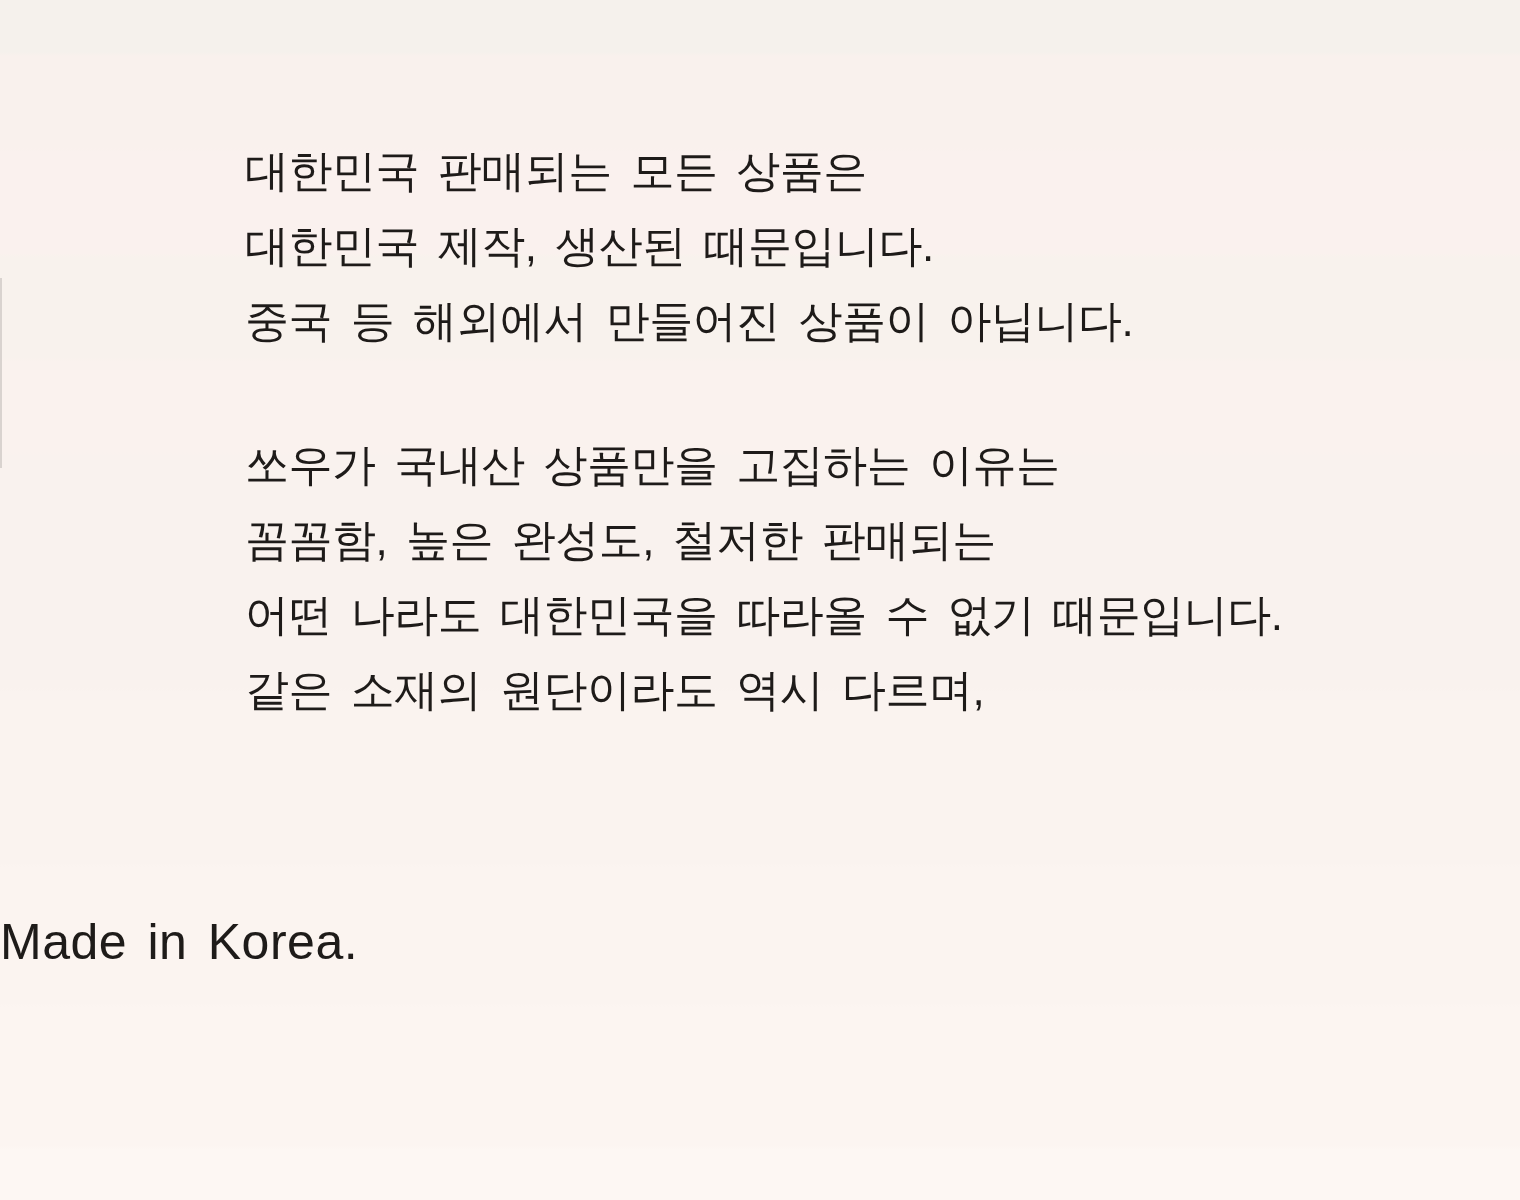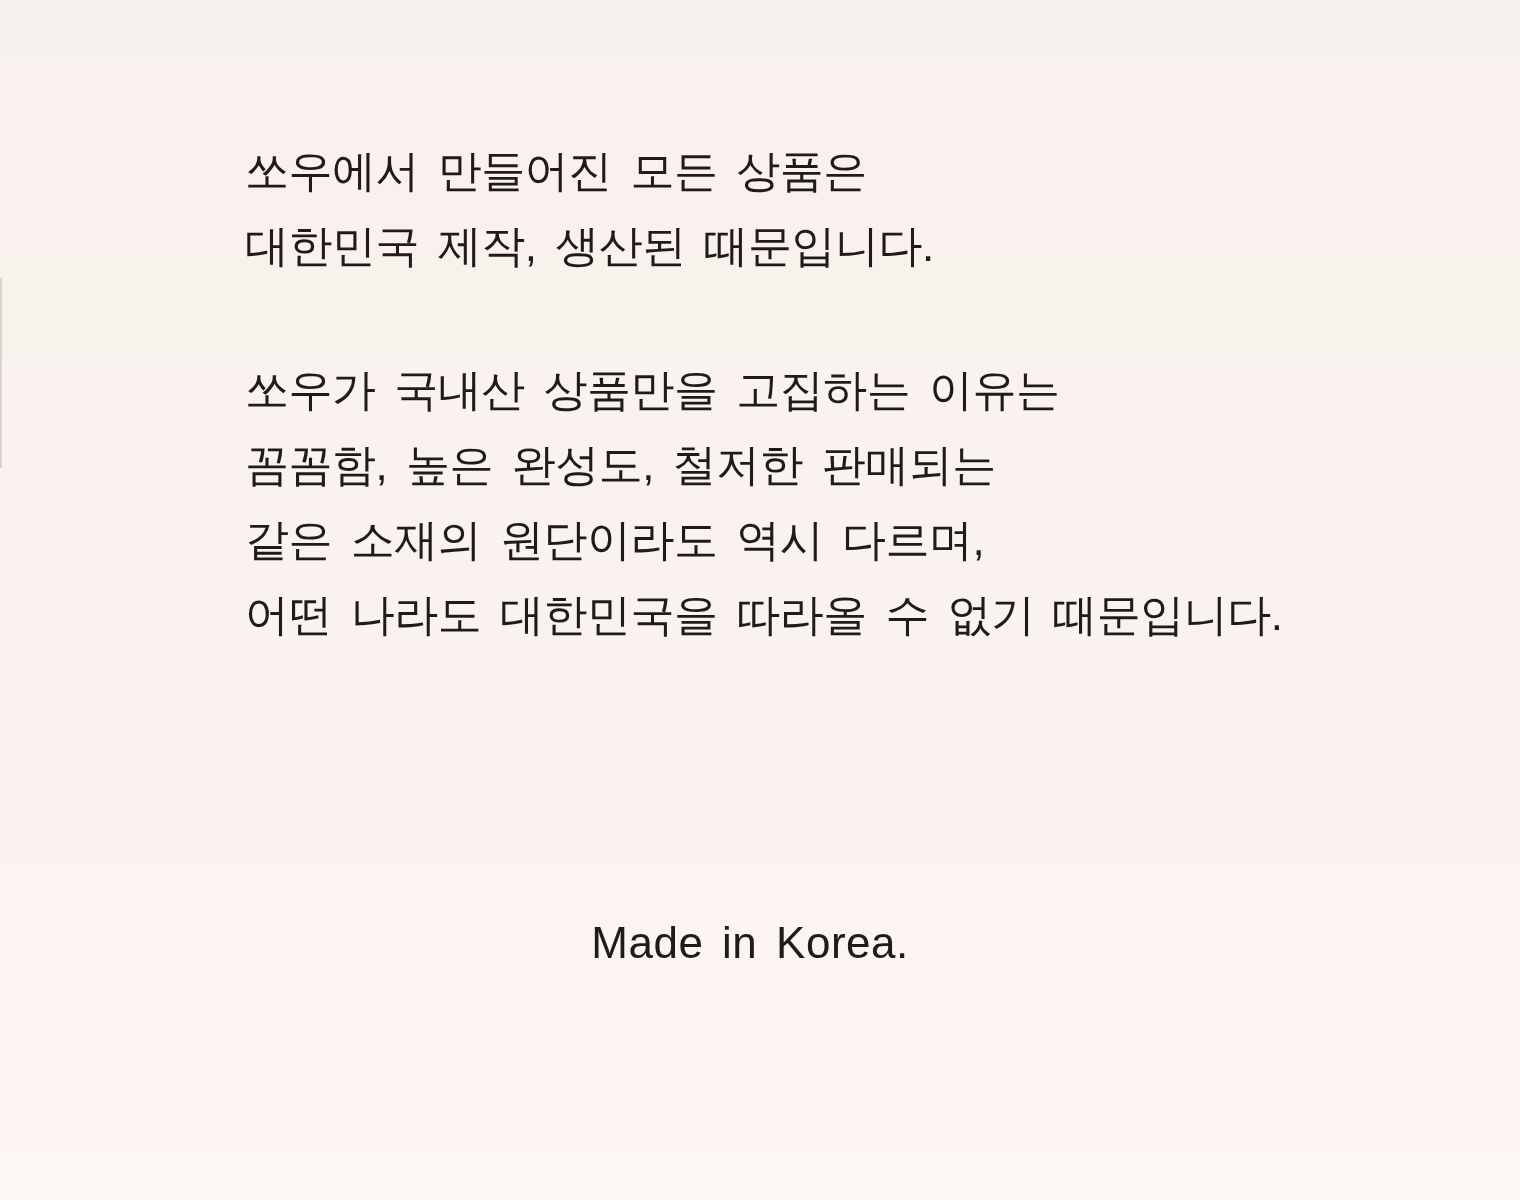--- a/index.html
+++ b/index.html
@@ -47,48 +47,49 @@
     white-space: nowrap;
   }
   .para-gap {
     height: 69px;
   }
   .made-in {
     position: absolute;
     left: 0;
     top: 905px;
     width: 1500px;
-    text-align: center;
-    font-size: 44px;
+    text-align: left;
+    font-size: 50px;
     line-height: 75px;
     color: #1e1b19;
     letter-spacing: 0.5px;
     word-spacing: 6px;
   }
 </style>
 </head>
 <body>
 
 <div class="page">
 
   <div class="left-edge-line"></div>
 
   <div class="text-block">
 
     <div>
-      <div class="kr-line">쏘우에서 만들어진 모든 상품은</div>
+      <div class="kr-line">대한민국 판매되는 모든 상품은</div>
       <div class="kr-line">대한민국 제작, 생산된 때문입니다.</div>
+      <div class="kr-line">중국 등 해외에서 만들어진 상품이 아닙니다.</div>
     </div>
 
     <div class="para-gap"></div>
 
     <div>
       <div class="kr-line">쏘우가 국내산 상품만을 고집하는 이유는</div>
       <div class="kr-line">꼼꼼함, 높은 완성도, 철저한 판매되는</div>
+      <div class="kr-line">어떤 나라도 대한민국을 따라올 수 없기 때문입니다.</div>
       <div class="kr-line">같은 소재의 원단이라도 역시 다르며,</div>
-      <div class="kr-line">어떤 나라도 대한민국을 따라올 수 없기 때문입니다.</div>
     </div>
 
   </div>
 
   <div class="made-in">Made in Korea.</div>
 
 </div>
 
 </body></html>

